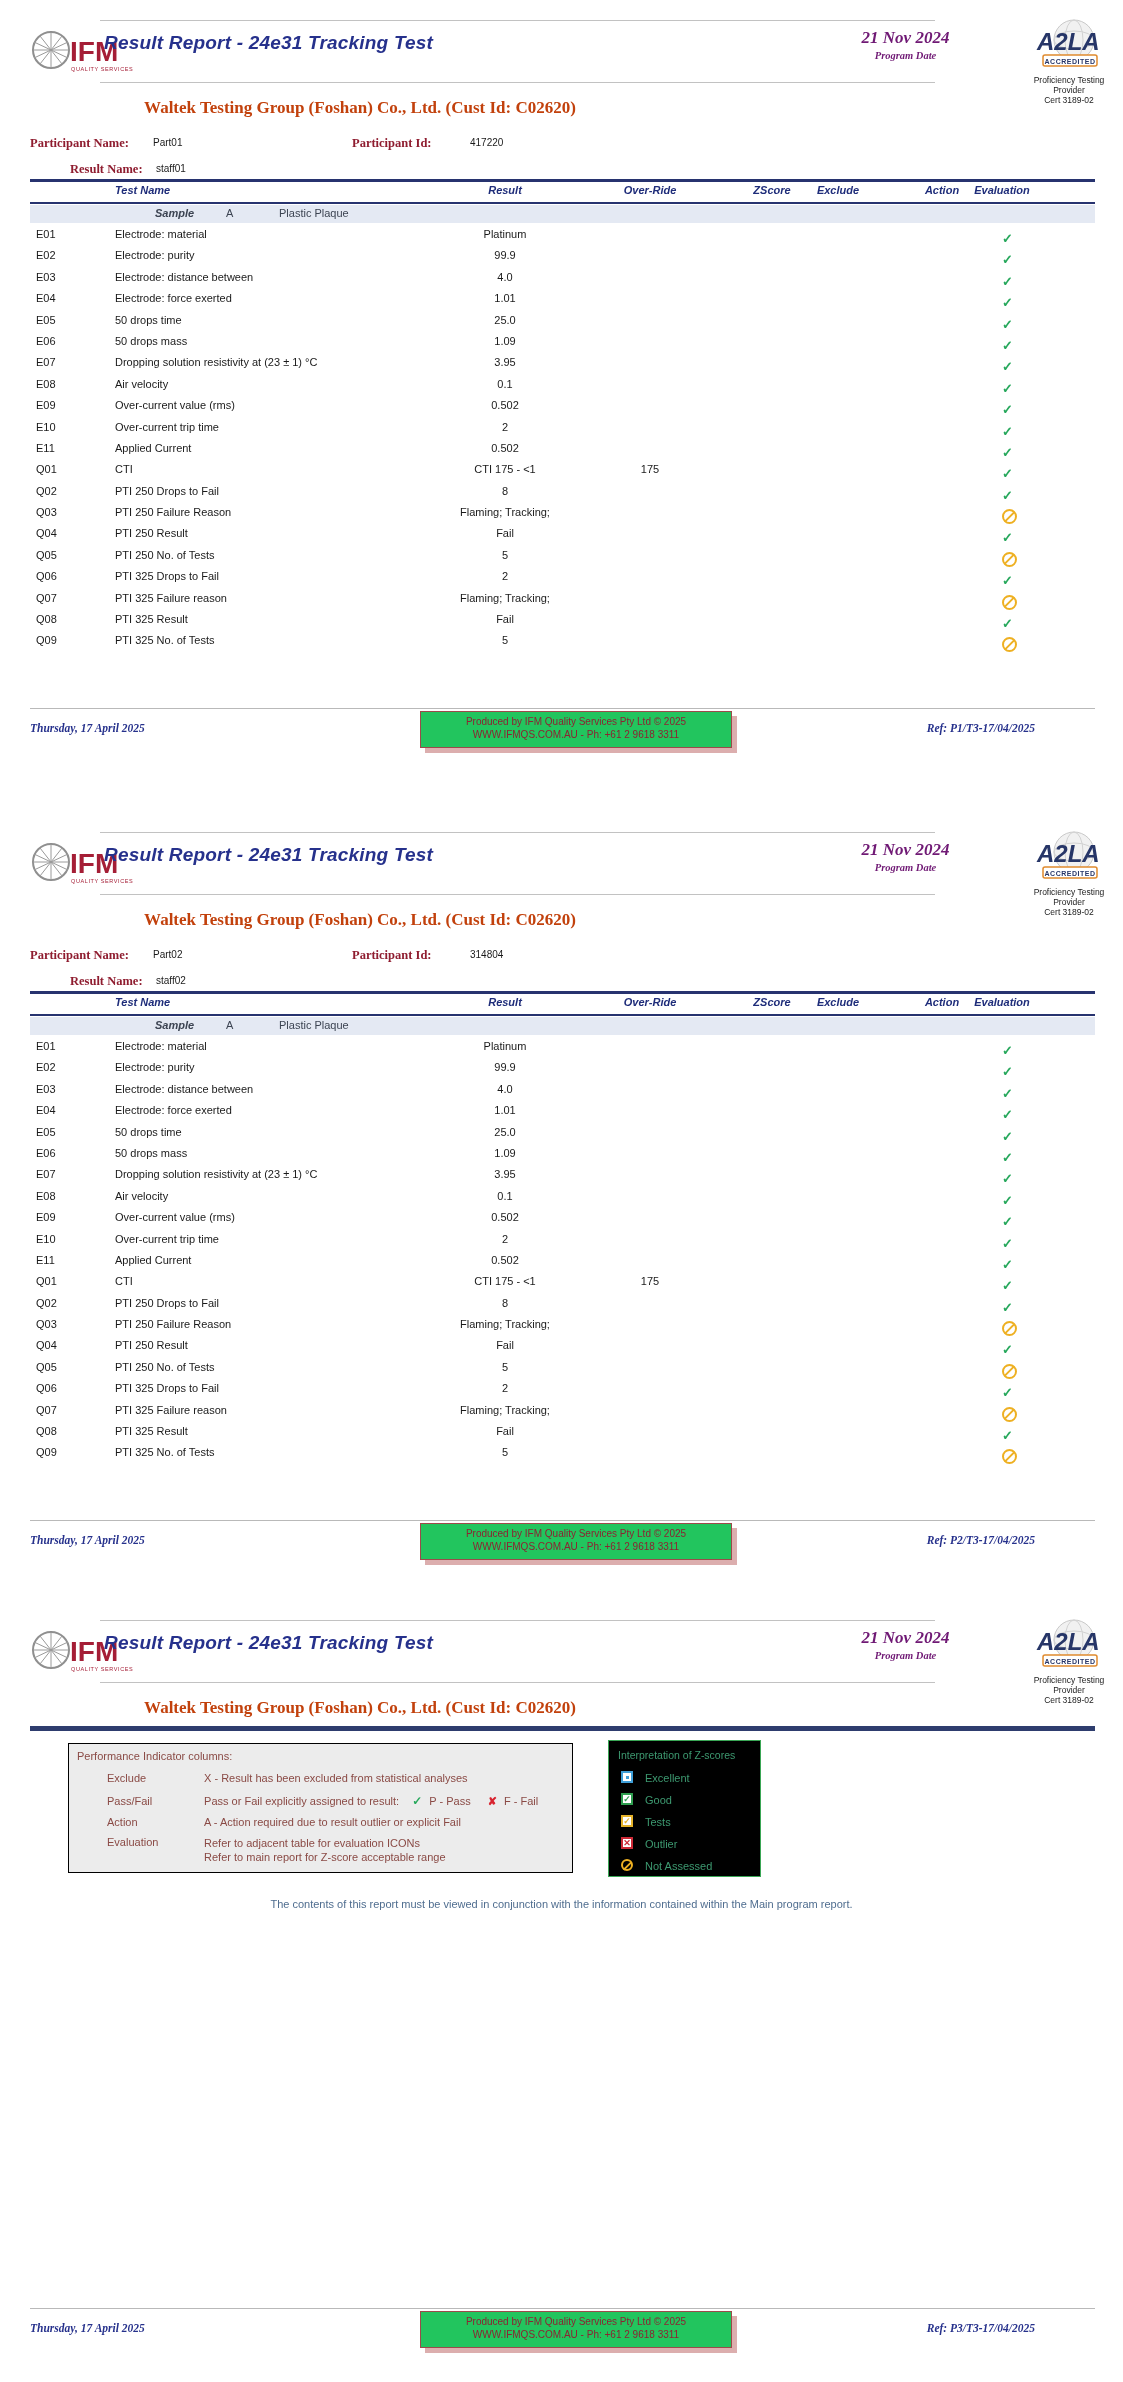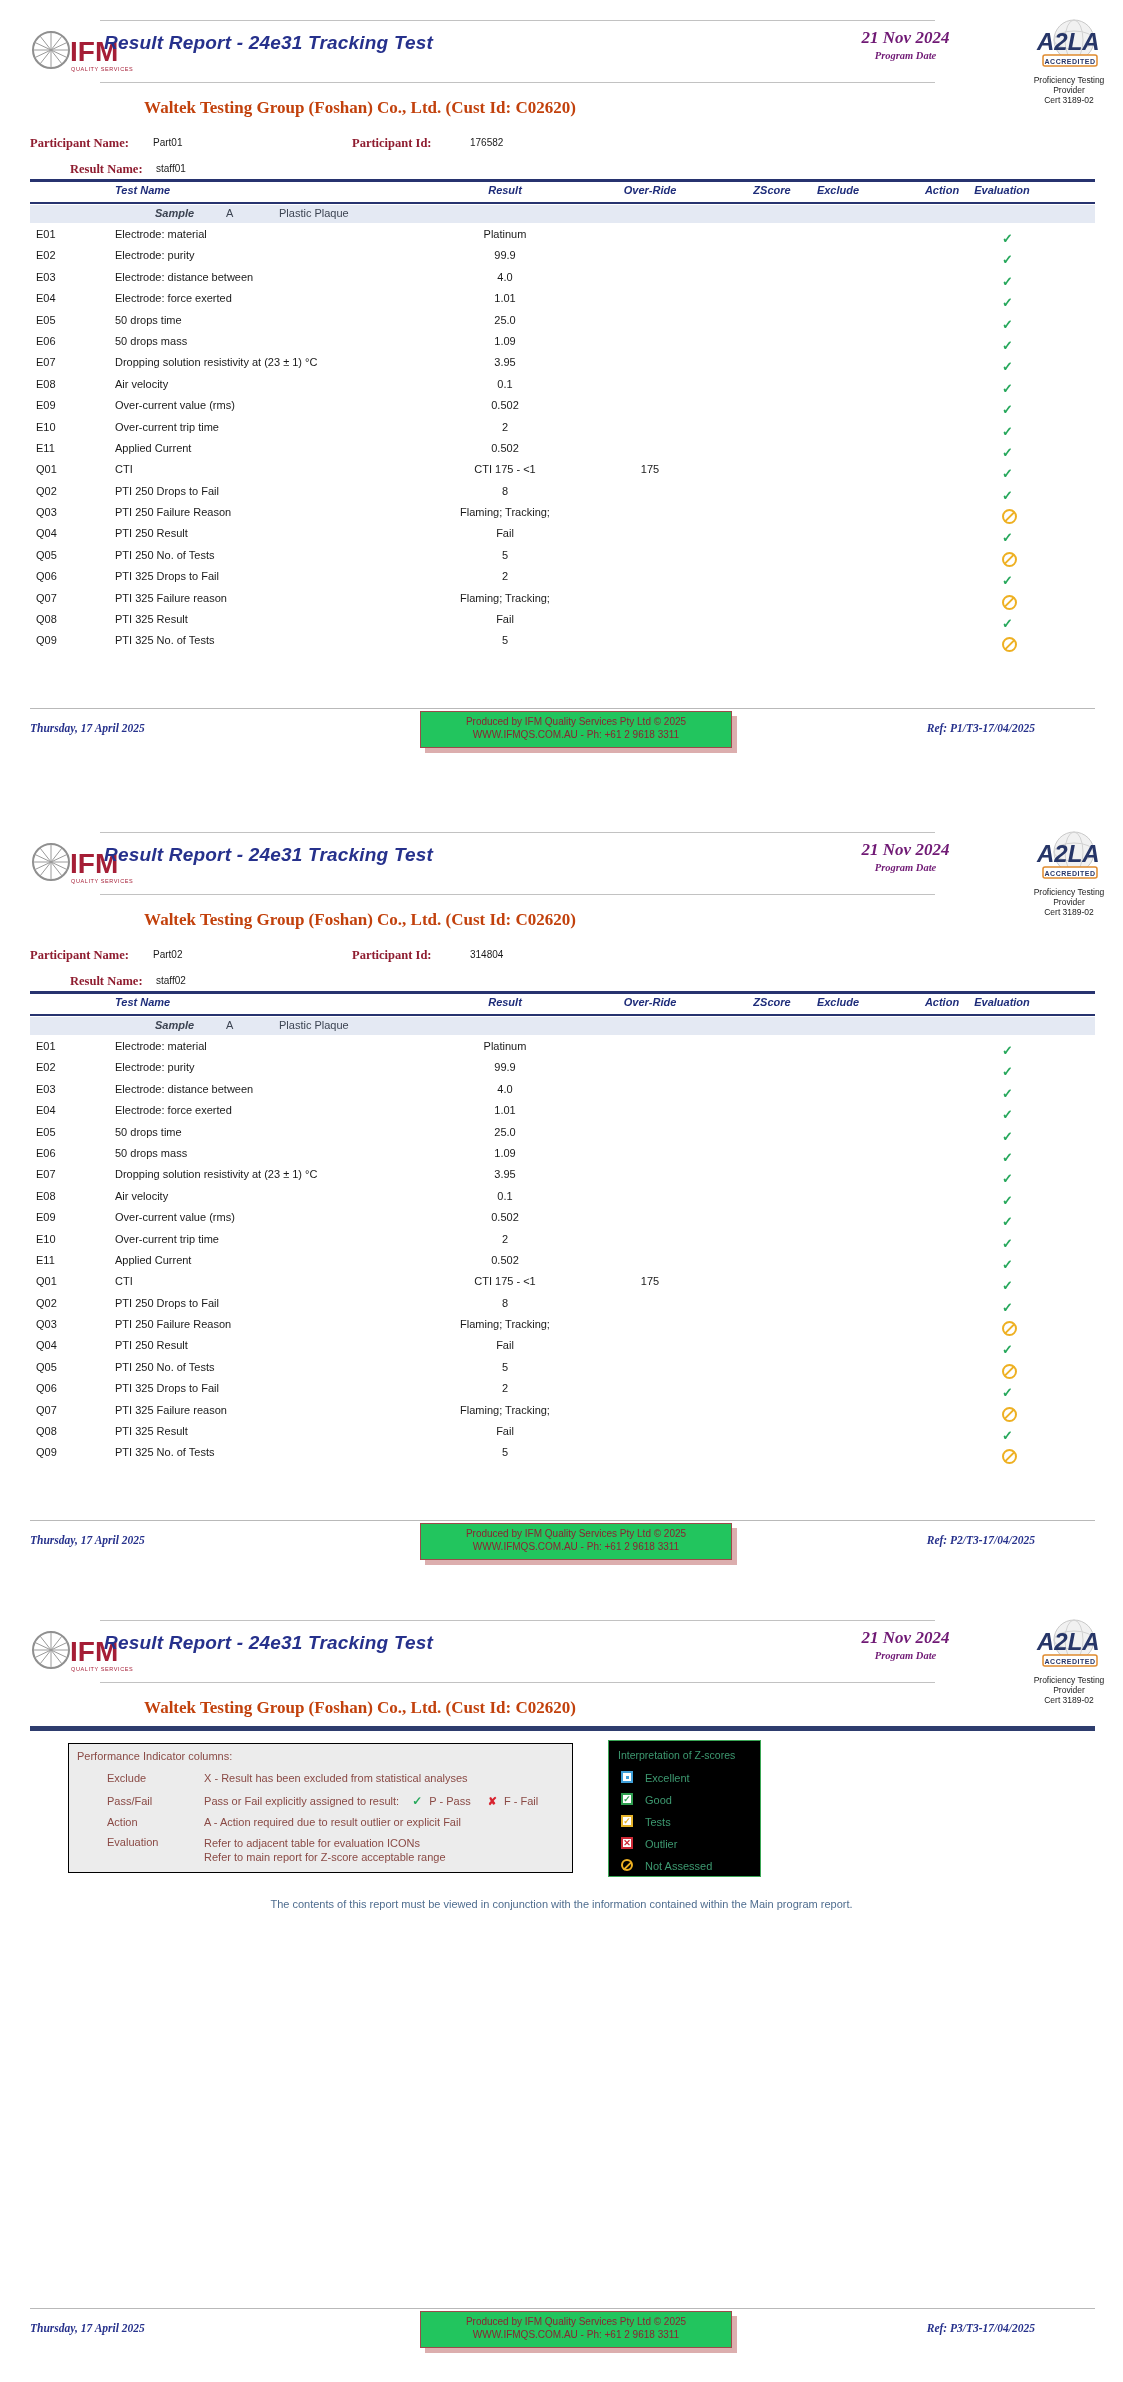--- a/index.html
+++ b/index.html
@@ -140,21 +140,21 @@
         <div>Provider</div>
         <div>Cert 3189-02</div>
       </div>
     </div>
     <div class="company">Waltek Testing Group (Foshan) Co., Ltd. (Cust Id: C02620)</div>
 
     <div class="pinfo">
       <span class="plabel lab-pname">Participant Name:</span>
       <span class="pvalue val-pname">Part01</span>
       <span class="plabel lab-pid">Participant Id:</span>
-      <span class="pvalue val-pid">176582</span>
+      <span class="pvalue val-pid">417220</span>
       <span class="plabel lab-rname">Result Name:</span>
       <span class="pvalue val-rname">staff01</span>
     </div>
 
     <div class="tbl-topline"></div>
     <div class="thead">
       <span class="th-name">Test Name</span>
       <span class="th-result">Result</span>
       <span class="th-override">Over-Ride</span>
       <span class="th-zscore">ZScore</span>

